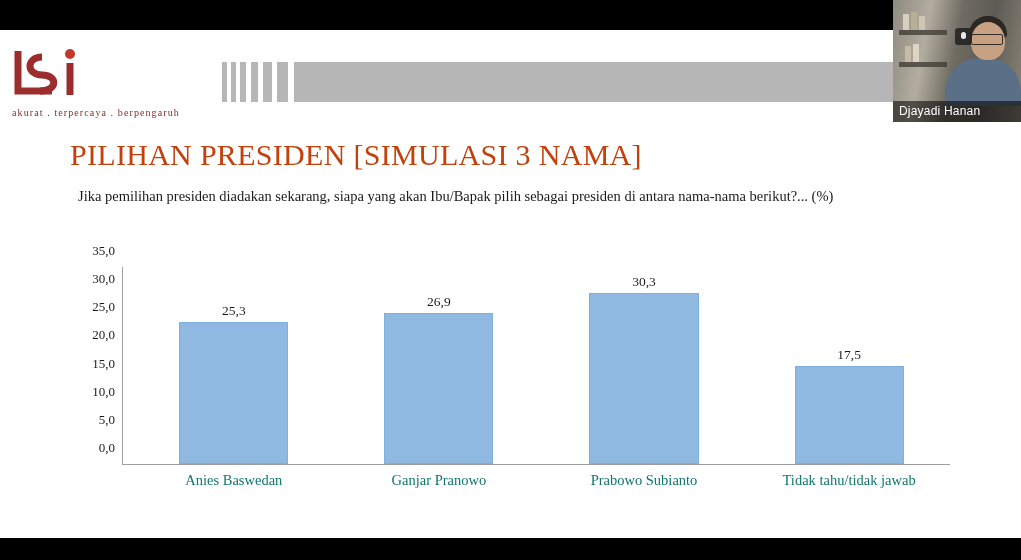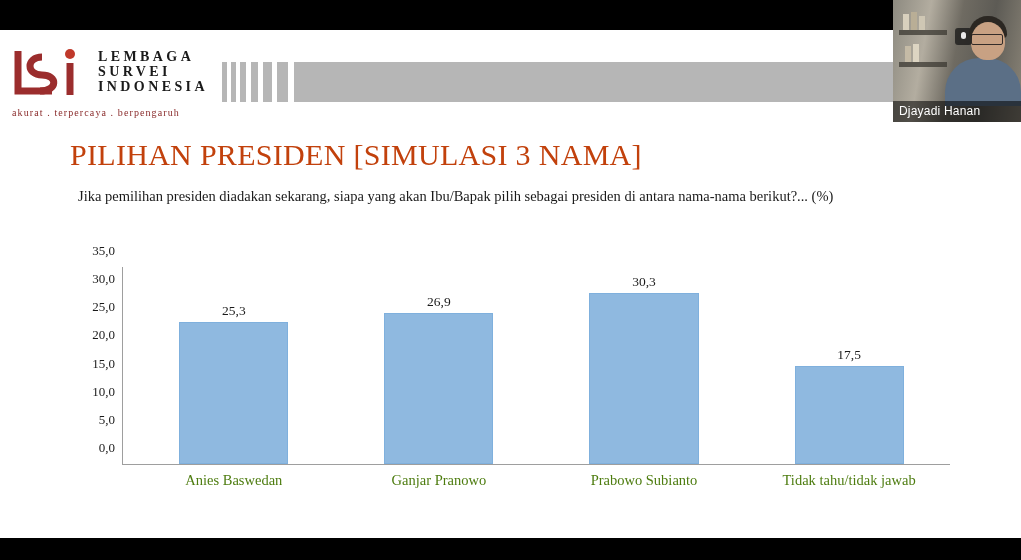--- a/index.html
+++ b/index.html
@@ -154,21 +154,21 @@
     font-size: 13.5px;
     color: #1a1a1a;
     white-space: nowrap;
   }
   .cat-label {
     position: absolute;
     transform: translateX(-50%);
     top: calc(100% + 8px);
     font-family: "Liberation Serif", serif;
     font-size: 14.5px;
-    color: #4d7c0f;
+    color: #0f766e;
     white-space: nowrap;
   }
 
   
   .footnote {
     position: absolute;
     left: 78px;
     top: 507px;
     font-family: "Liberation Serif", serif;
     font-size: 14.5px;
@@ -282,25 +282,20 @@
 
     <div class="header">
       <div class="logo-wrap">
         <div class="logo-mark">
           <svg width="76" height="54" viewBox="0 0 76 54" xmlns="http://www.w3.org/2000/svg">
             <path d="M6 4 L6 44 L40 44" fill="none" stroke="#9b2d2d" stroke-width="7"></path>
             <path d="M30 10 C14 10, 14 28, 30 28 C46 28, 46 44, 28 44" fill="none" stroke="#9b2d2d" stroke-width="7"></path>
             <path d="M58 16 L58 48" fill="none" stroke="#9b2d2d" stroke-width="7"></path>
             <circle cx="58" cy="7" r="5" fill="#c0392b"></circle>
           </svg>
-        </div>
-        <div class="logo-text">
-          <div>LEMBAGA</div>
-          <div>SURVEI</div>
-          <div>INDONESIA</div>
         </div>
       </div>
       <div class="tagline">akurat . terpercaya . berpengaruh</div>
       <div class="bars-deco">
         <div class="stripe" style="left:0px;width:5px;"></div>
         <div class="stripe" style="left:9px;width:5px;"></div>
         <div class="stripe" style="left:18px;width:6px;"></div>
         <div class="stripe" style="left:29px;width:7px;"></div>
         <div class="stripe" style="left:41px;width:9px;"></div>
         <div class="stripe" style="left:55px;width:11px;"></div>

